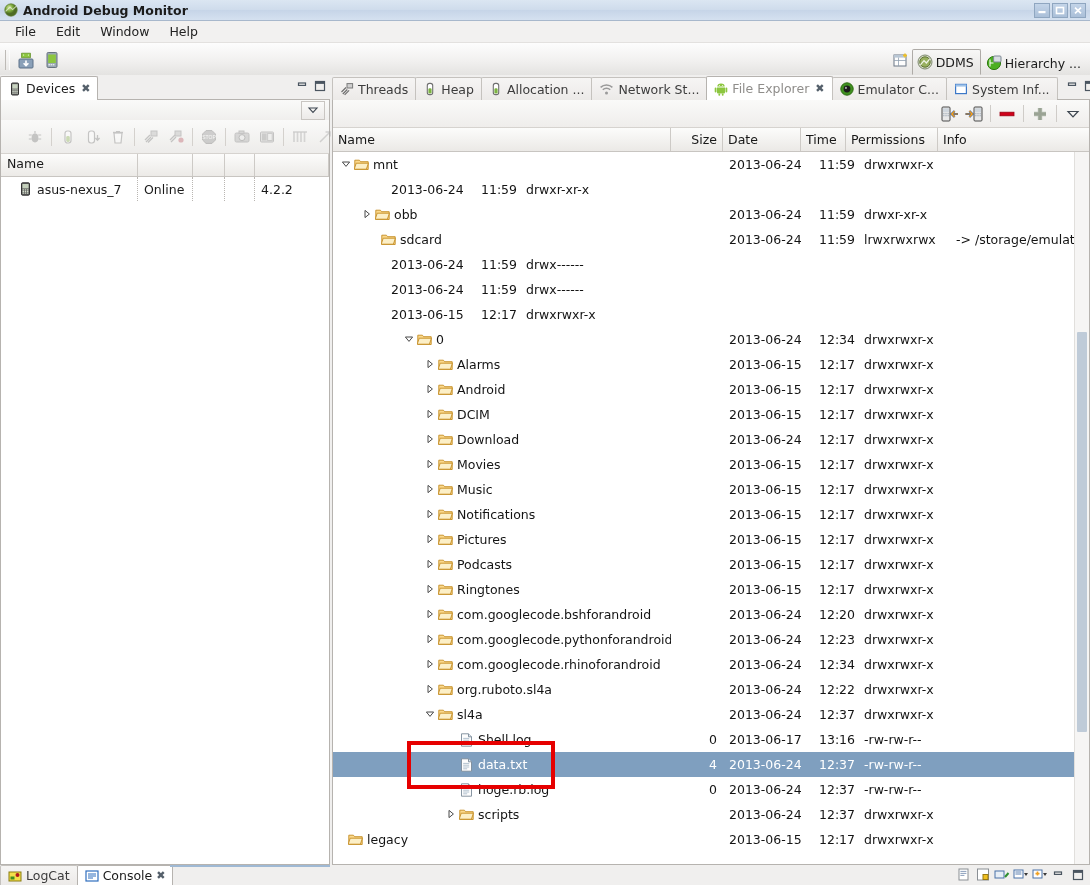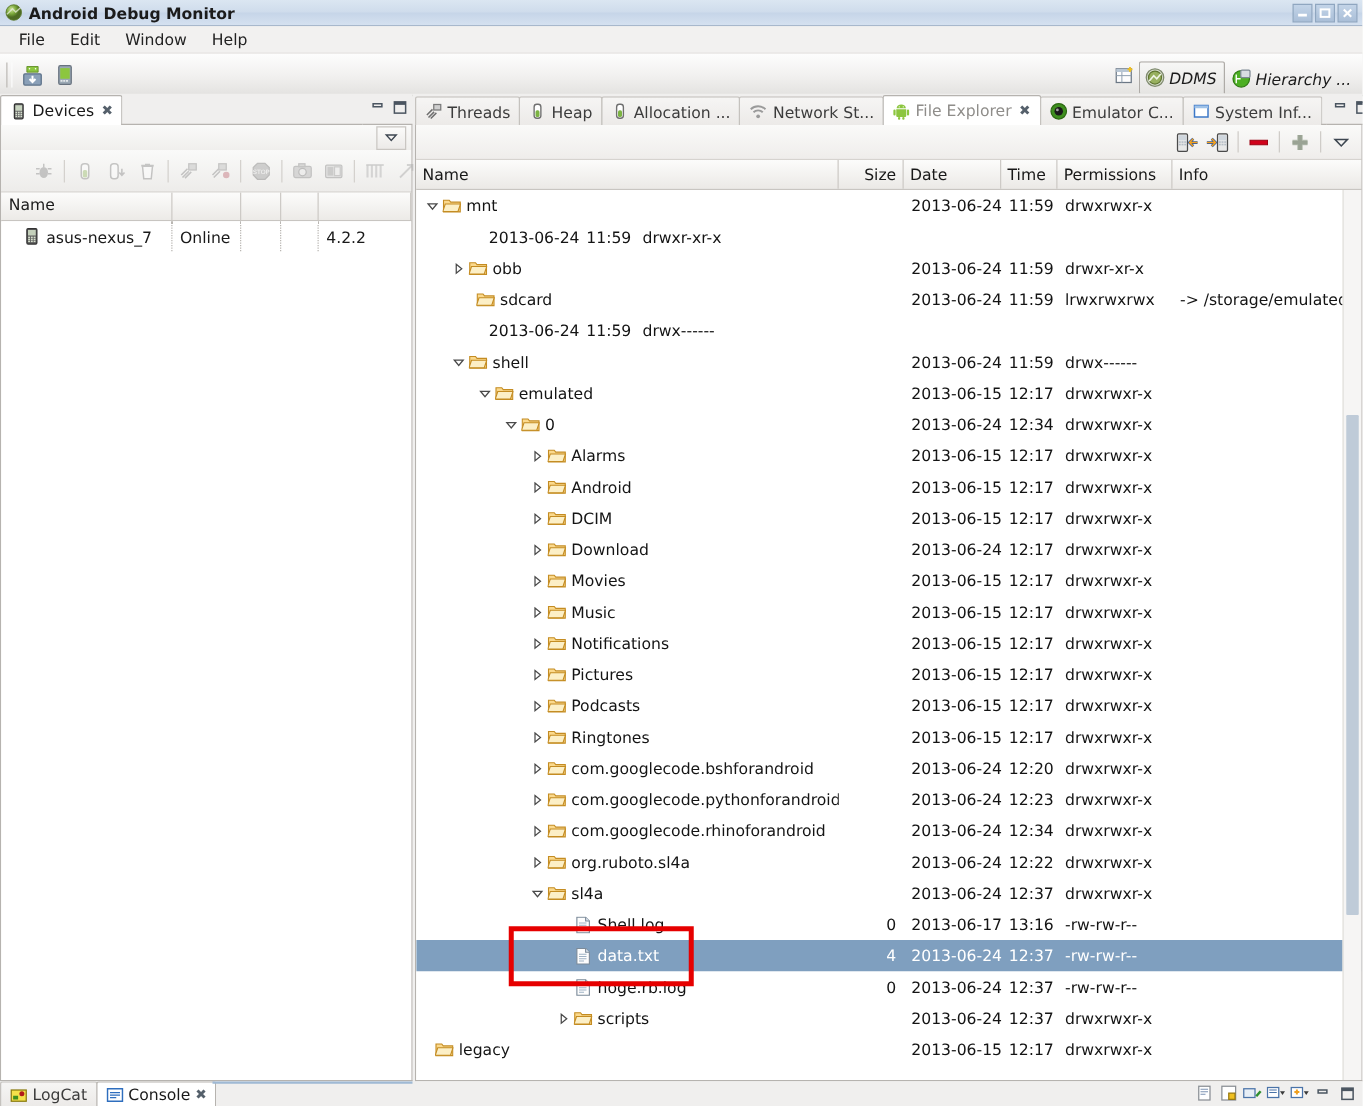--- a/index.html
+++ b/index.html
@@ -57,21 +57,20 @@
   .persp-open{
     width:22px;height:26px;display:flex;align-items:center;justify-content:center;
     margin-bottom:1px;
   }
   .persp{
     display:flex;align-items:center;gap:3px;
     height:24px;padding:0 6px 0 4px;
     font-size:12.5px;color:#1b1b1b;
     border:1px solid transparent;border-bottom:none;
     margin-bottom:0;
-    font-style:italic;
   }
   .persp.active{
     background:linear-gradient(to bottom,#f7f7f6,#e6e5e3);
     border:1px solid #aeaba7;border-bottom:1px solid #e6e5e3;
     border-radius:2px 2px 0 0;
   }
   .persp .lbl{white-space:nowrap;}
 
   
   .main{
@@ -169,24 +168,24 @@
 
   .fe-body{
     flex:1 1 auto;background:#fff;position:relative;overflow:hidden;
   }
   .fe-rows{position:absolute;inset:0;}
   .frow{
     display:flex;height:25px;align-items:center;font-size:12.5px;color:#141414;
     white-space:nowrap;
   }
   .frow.sel{background:#7f9fbf;color:#fff;}
-  .frow .cname{display:flex;align-items:center;overflow:hidden;box-sizing:border-box;}
+  .frow .cname{display:flex;overflow:hidden;box-sizing:border-box;}
   .frow .csize{text-align:right;box-sizing:border-box;padding-right:6px;}
   .frow .cdate{box-sizing:border-box;padding-left:6px;}
-  .frow .ctime{box-sizing:border-box;padding-left:6px;}
+  .frow .ctime{box-sizing:border-box;padding-left:6px;margin-left:12px;}
   .frow .cperm{box-sizing:border-box;padding-left:6px;}
   .frow .cinfo{box-sizing:border-box;padding-left:6px;overflow:hidden;}
   .twisty{width:14px;height:14px;flex:0 0 14px;display:flex;align-items:center;justify-content:center;}
   .ficon{width:16px;height:16px;flex:0 0 16px;margin-right:4px;display:flex;align-items:center;justify-content:center;}
 
   .vscroll{
     position:absolute;right:0;top:0;bottom:0;width:14px;background:#f6f5f4;
     border-left:1px solid #e1dfdc;
   }
   .vthumb{position:absolute;left:2px;right:2px;background:#bfcbd8;border-radius:1px;}
@@ -696,55 +695,27 @@
                 <span class="cinfo" style="flex:1">-&gt; /storage/emulated/</span>
               </div>
               <div class="frow">
                 <span class="csize" style="width:52px"></span>
                 <span class="cdate" style="width:78px">2013-06-24</span>
                 <span class="ctime" style="width:45px">11:59</span>
                 <span class="cperm" style="width:92px">drwx------</span>
                 <span class="cinfo" style="flex:1"></span>
               </div>
               <div class="frow">
-                <span class="cname" style="width:338px;padding-left:27px">
-                  <span class="twisty">
-                    <svg width="10" height="10" viewBox="0 0 10 10">
-                      <path d="M1.4 3 L8.6 3 L5 7.4 Z" fill="none" stroke="#4a4a4a" stroke-width="1"></path>
-                    </svg>
-                  </span>
-                  <span class="ficon">
-                    <svg width="15" height="13" viewBox="0 0 15 13">
-                      <path d="M0.8 2.2 h4.6 l1.2 1.5 h7.6 v7.8 h-13.4 z" fill="#fbd98c" stroke="#c48c22" stroke-width=".9"></path>
-                      <path d="M2.2 5.2 h12.2 l-2 6 h-12.2 z" fill="#fcefc6" stroke="#c48c22" stroke-width=".9"></path>
-                    </svg>
-                  </span>
-                  <span>shell</span>
-                </span>
                 <span class="csize" style="width:52px"></span>
                 <span class="cdate" style="width:78px">2013-06-24</span>
                 <span class="ctime" style="width:45px">11:59</span>
                 <span class="cperm" style="width:92px">drwx------</span>
                 <span class="cinfo" style="flex:1"></span>
               </div>
               <div class="frow">
-                <span class="cname" style="width:338px;padding-left:48px">
-                  <span class="twisty">
-                    <svg width="10" height="10" viewBox="0 0 10 10">
-                      <path d="M1.4 3 L8.6 3 L5 7.4 Z" fill="none" stroke="#4a4a4a" stroke-width="1"></path>
-                    </svg>
-                  </span>
-                  <span class="ficon">
-                    <svg width="15" height="13" viewBox="0 0 15 13">
-                      <path d="M0.8 2.2 h4.6 l1.2 1.5 h7.6 v7.8 h-13.4 z" fill="#fbd98c" stroke="#c48c22" stroke-width=".9"></path>
-                      <path d="M2.2 5.2 h12.2 l-2 6 h-12.2 z" fill="#fcefc6" stroke="#c48c22" stroke-width=".9"></path>
-                    </svg>
-                  </span>
-                  <span>emulated</span>
-                </span>
                 <span class="csize" style="width:52px"></span>
                 <span class="cdate" style="width:78px">2013-06-15</span>
                 <span class="ctime" style="width:45px">12:17</span>
                 <span class="cperm" style="width:92px">drwxrwxr-x</span>
                 <span class="cinfo" style="flex:1"></span>
               </div>
               <div class="frow">
                 <span class="cname" style="width:338px;padding-left:69px">
                   <span class="twisty">
                     <svg width="10" height="10" viewBox="0 0 10 10">

